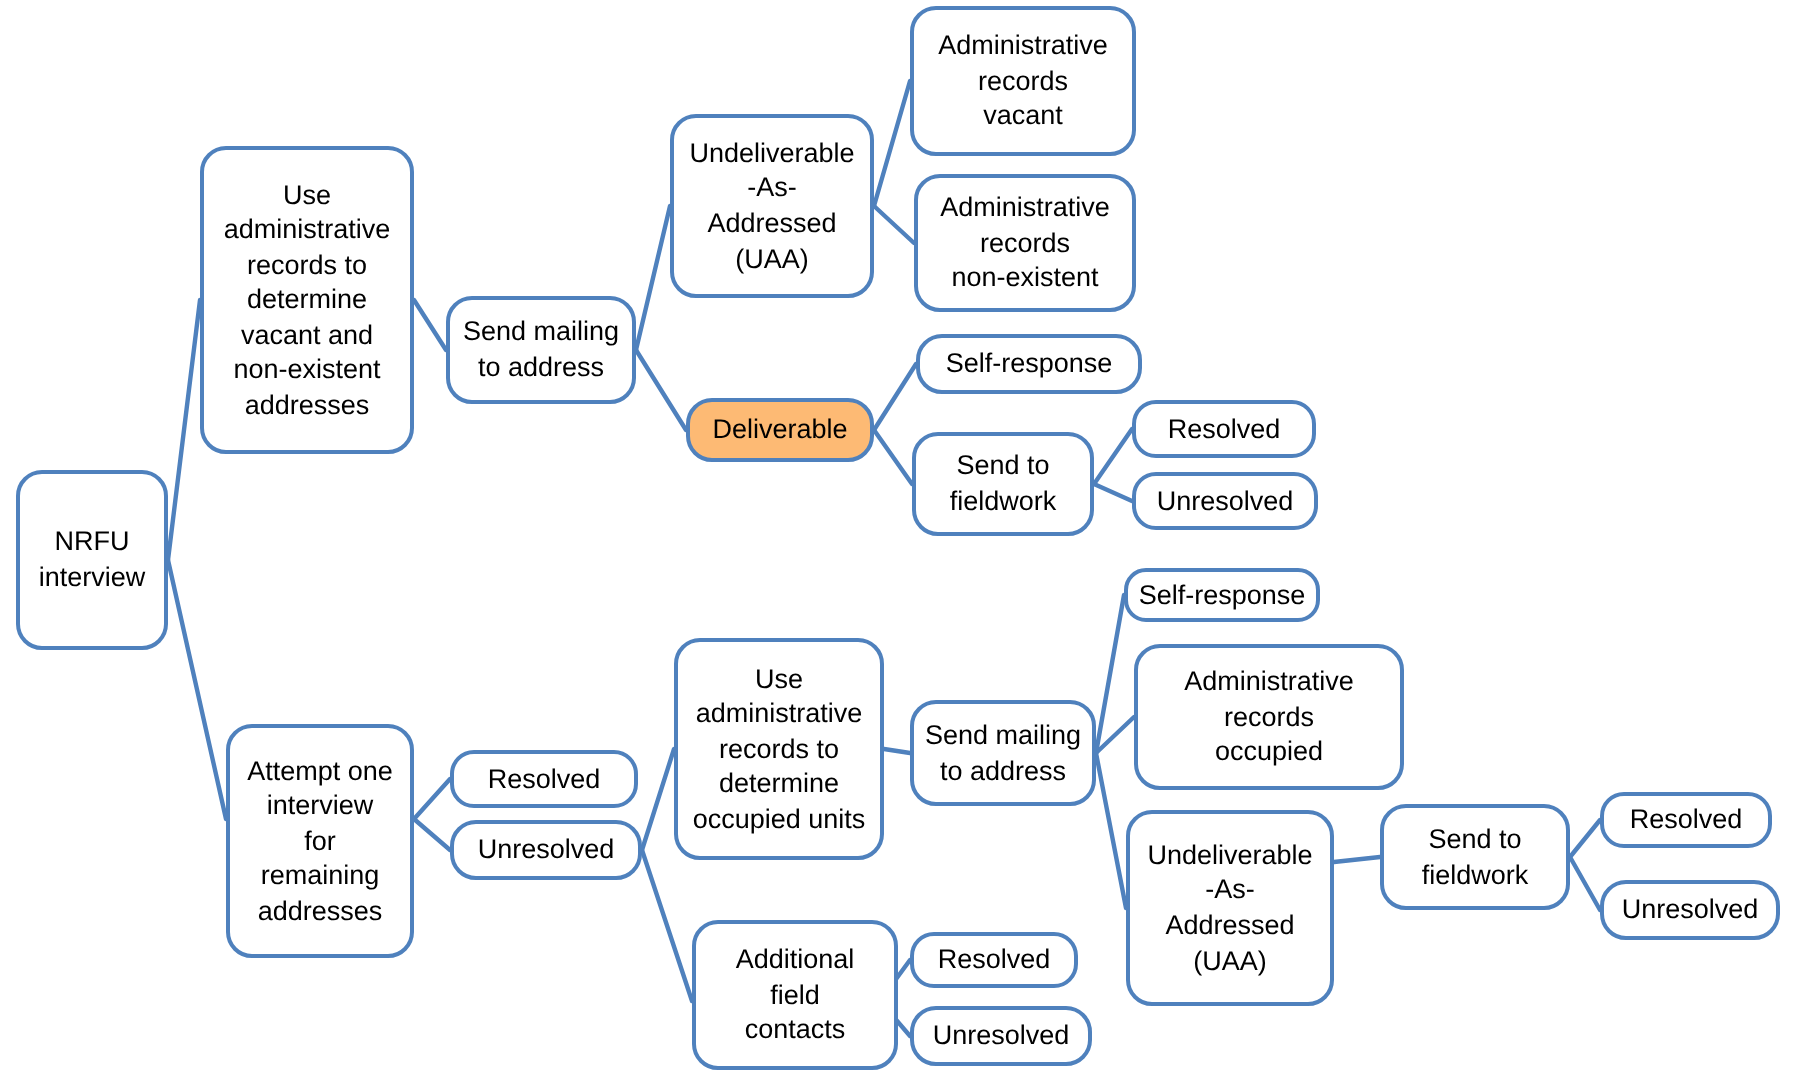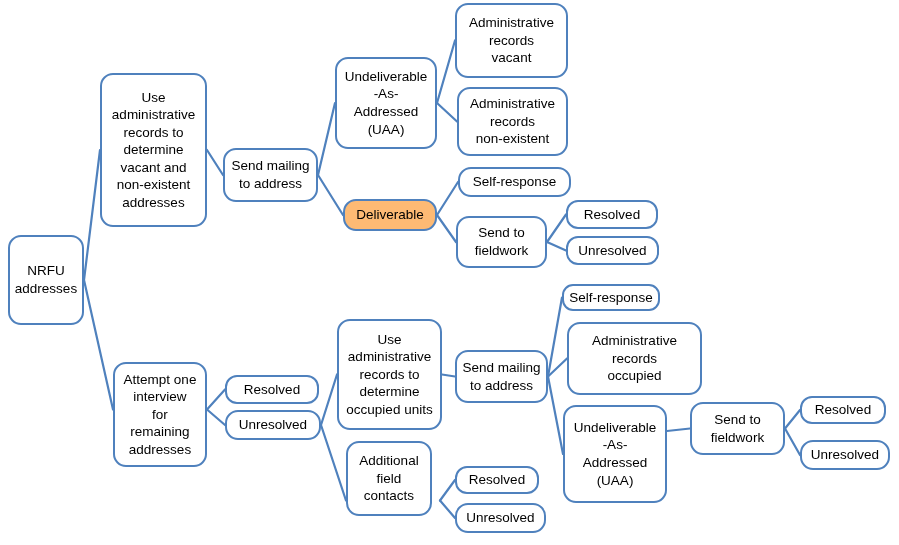--- a/index.html
+++ b/index.html
@@ -56,21 +56,21 @@
       <line x1="548" y1="376.5" x2="567" y2="358.5" stroke="#4F81BD" stroke-width="2.2" stroke-linecap="round"></line>
       <line x1="548" y1="376.5" x2="563" y2="454" stroke="#4F81BD" stroke-width="2.2" stroke-linecap="round"></line>
       <line x1="667" y1="431" x2="690" y2="428.5" stroke="#4F81BD" stroke-width="2.2" stroke-linecap="round"></line>
       <line x1="785" y1="428.5" x2="800" y2="410" stroke="#4F81BD" stroke-width="2.2" stroke-linecap="round"></line>
       <line x1="785" y1="428.5" x2="800" y2="455" stroke="#4F81BD" stroke-width="2.2" stroke-linecap="round"></line>
       <line x1="440" y1="500.5" x2="455" y2="480" stroke="#4F81BD" stroke-width="2.2" stroke-linecap="round"></line>
       <line x1="440" y1="500.5" x2="455" y2="518" stroke="#4F81BD" stroke-width="2.2" stroke-linecap="round"></line>
     </svg>
   <div id="node-layer">
       <div class="node" style="left: 8px; top: 235px; width: 76px; height: 90px; border: 2.5px solid rgb(79, 129, 189); border-radius: 13px; background: rgb(255, 255, 255); color: rgb(0, 0, 0);">NRFU
-addresses</div>
+interview</div>
       <div class="node" style="left: 100px; top: 73px; width: 107px; height: 154px; border: 2.5px solid rgb(79, 129, 189); border-radius: 13px; background: rgb(255, 255, 255); color: rgb(0, 0, 0);">Use
 administrative
 records to
 determine
 vacant and
 non-existent
 addresses</div>
       <div class="node" style="left: 223px; top: 148px; width: 95px; height: 54px; border: 2.5px solid rgb(79, 129, 189); border-radius: 13px; background: rgb(255, 255, 255); color: rgb(0, 0, 0);">Send mailing
 to address</div>
       <div class="node" style="left: 335px; top: 57px; width: 102px; height: 92px; border: 2.5px solid rgb(79, 129, 189); border-radius: 13px; background: rgb(255, 255, 255); color: rgb(0, 0, 0);">Undeliverable
@@ -82,21 +82,21 @@
 records
 vacant</div>
       <div class="node" style="left: 457px; top: 87px; width: 111px; height: 69px; border: 2.5px solid rgb(79, 129, 189); border-radius: 13px; background: rgb(255, 255, 255); color: rgb(0, 0, 0);">Administrative
 records
 non-existent</div>
       <div class="node" style="left: 458px; top: 167px; width: 113px; height: 30px; border: 2.5px solid rgb(79, 129, 189); border-radius: 13px; background: rgb(255, 255, 255); color: rgb(0, 0, 0);">Self-response</div>
       <div class="node" style="left: 456px; top: 216px; width: 91px; height: 52px; border: 2.5px solid rgb(79, 129, 189); border-radius: 13px; background: rgb(255, 255, 255); color: rgb(0, 0, 0);">Send to
 fieldwork</div>
       <div class="node" style="left: 566px; top: 200px; width: 92px; height: 29px; border: 2.5px solid rgb(79, 129, 189); border-radius: 12px; background: rgb(255, 255, 255); color: rgb(0, 0, 0);">Resolved</div>
       <div class="node" style="left: 566px; top: 236px; width: 93px; height: 29px; border: 2.5px solid rgb(79, 129, 189); border-radius: 12px; background: rgb(255, 255, 255); color: rgb(0, 0, 0);">Unresolved</div>
-      <div class="node" style="left: 113px; top: 362px; width: 94px; height: 105px; border: 2.5px solid rgb(79, 129, 189); border-radius: 13px; background: rgb(255, 255, 255); color: rgb(0, 0, 0);">Attempt one
+      <div class="node" style="left: 113px; top: 362px; width: 94px; height: 117px; border: 2.5px solid rgb(79, 129, 189); border-radius: 13px; background: rgb(255, 255, 255); color: rgb(0, 0, 0);">Attempt one
 interview
 for
 remaining
 addresses</div>
       <div class="node" style="left: 225px; top: 375px; width: 94px; height: 29px; border: 2.5px solid rgb(79, 129, 189); border-radius: 12px; background: rgb(255, 255, 255); color: rgb(0, 0, 0);">Resolved</div>
       <div class="node" style="left: 225px; top: 410px; width: 96px; height: 30px; border: 2.5px solid rgb(79, 129, 189); border-radius: 13px; background: rgb(255, 255, 255); color: rgb(0, 0, 0);">Unresolved</div>
       <div class="node" style="left: 337px; top: 319px; width: 105px; height: 111px; border: 2.5px solid rgb(79, 129, 189); border-radius: 13px; background: rgb(255, 255, 255); color: rgb(0, 0, 0);">Use
 administrative
 records to
 determine
@@ -108,19 +108,19 @@
 records
 occupied</div>
       <div class="node" style="left: 563px; top: 405px; width: 104px; height: 98px; border: 2.5px solid rgb(79, 129, 189); border-radius: 13px; background: rgb(255, 255, 255); color: rgb(0, 0, 0);">Undeliverable
 -As-
 Addressed
 (UAA)</div>
       <div class="node" style="left: 690px; top: 402px; width: 95px; height: 53px; border: 2.5px solid rgb(79, 129, 189); border-radius: 13px; background: rgb(255, 255, 255); color: rgb(0, 0, 0);">Send to
 fieldwork</div>
       <div class="node" style="left: 800px; top: 396px; width: 86px; height: 28px; border: 2.5px solid rgb(79, 129, 189); border-radius: 12px; background: rgb(255, 255, 255); color: rgb(0, 0, 0);">Resolved</div>
       <div class="node" style="left: 800px; top: 440px; width: 90px; height: 30px; border: 2.5px solid rgb(79, 129, 189); border-radius: 13px; background: rgb(255, 255, 255); color: rgb(0, 0, 0);">Unresolved</div>
-      <div class="node" style="left: 346px; top: 441px; width: 86px; height: 75px; border: 2.5px solid rgb(79, 129, 189); border-radius: 13px; background: rgb(255, 255, 255); color: rgb(0, 0, 0);">Additional
+      <div class="node" style="left: 346px; top: 460px; width: 103px; height: 75px; border: 2.5px solid rgb(79, 129, 189); border-radius: 13px; background: rgb(255, 255, 255); color: rgb(0, 0, 0);">Additional
 field
 contacts</div>
       <div class="node" style="left: 455px; top: 466px; width: 84px; height: 28px; border: 2.5px solid rgb(79, 129, 189); border-radius: 12px; background: rgb(255, 255, 255); color: rgb(0, 0, 0);">Resolved</div>
       <div class="node" style="left: 455px; top: 503px; width: 91px; height: 30px; border: 2.5px solid rgb(79, 129, 189); border-radius: 13px; background: rgb(255, 255, 255); color: rgb(0, 0, 0);">Unresolved</div>
     </div>
 </div>
 
 </body></html>

